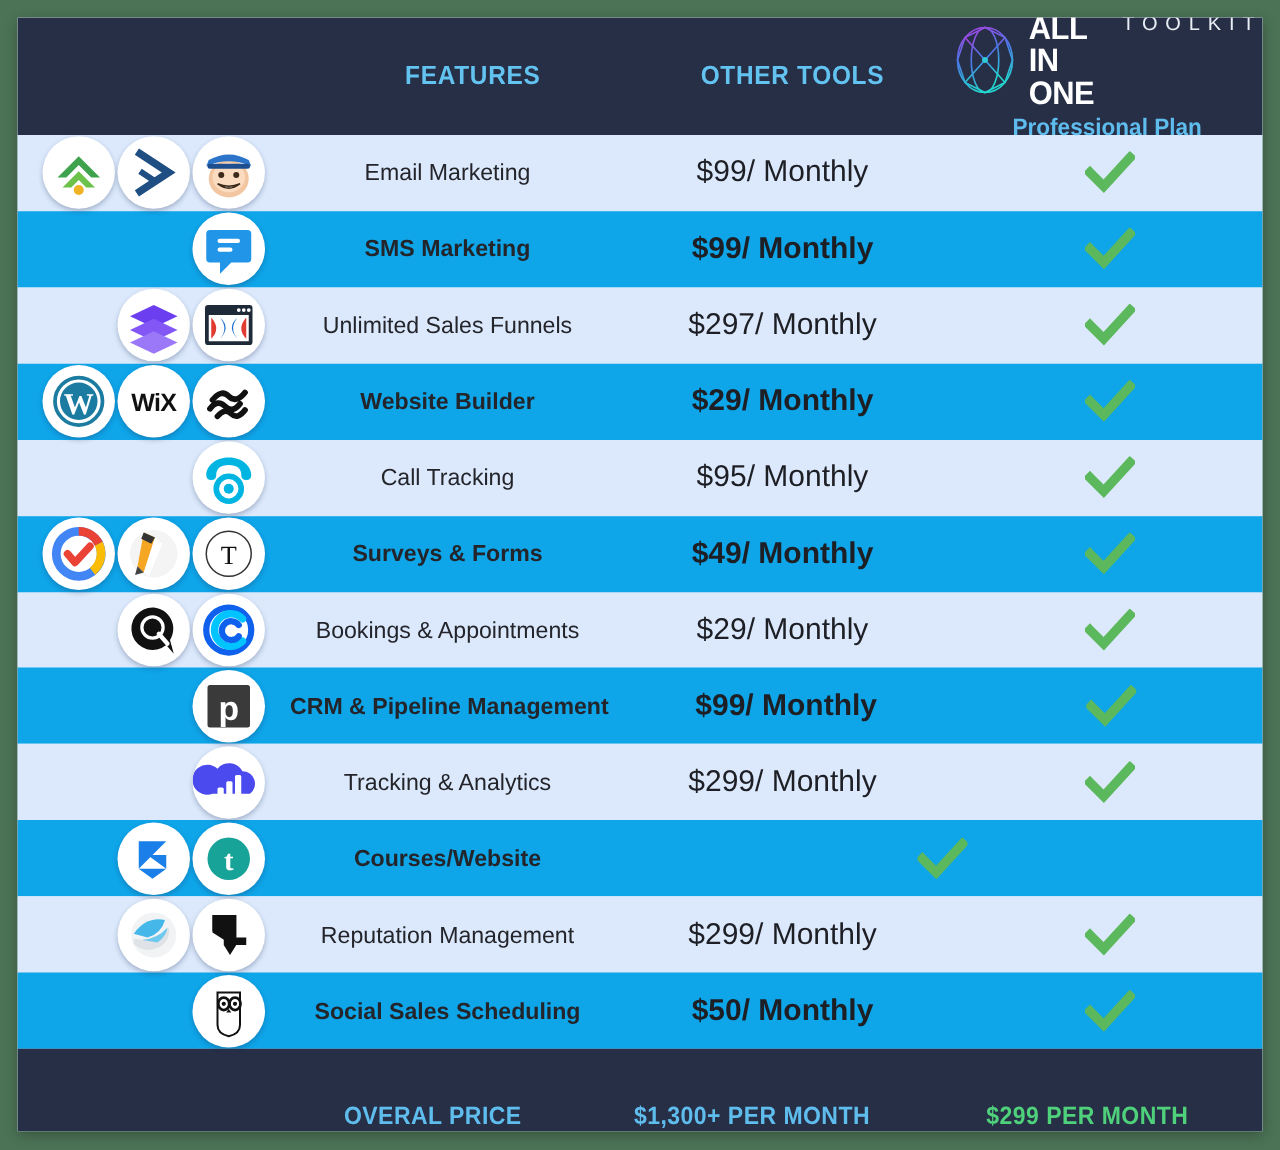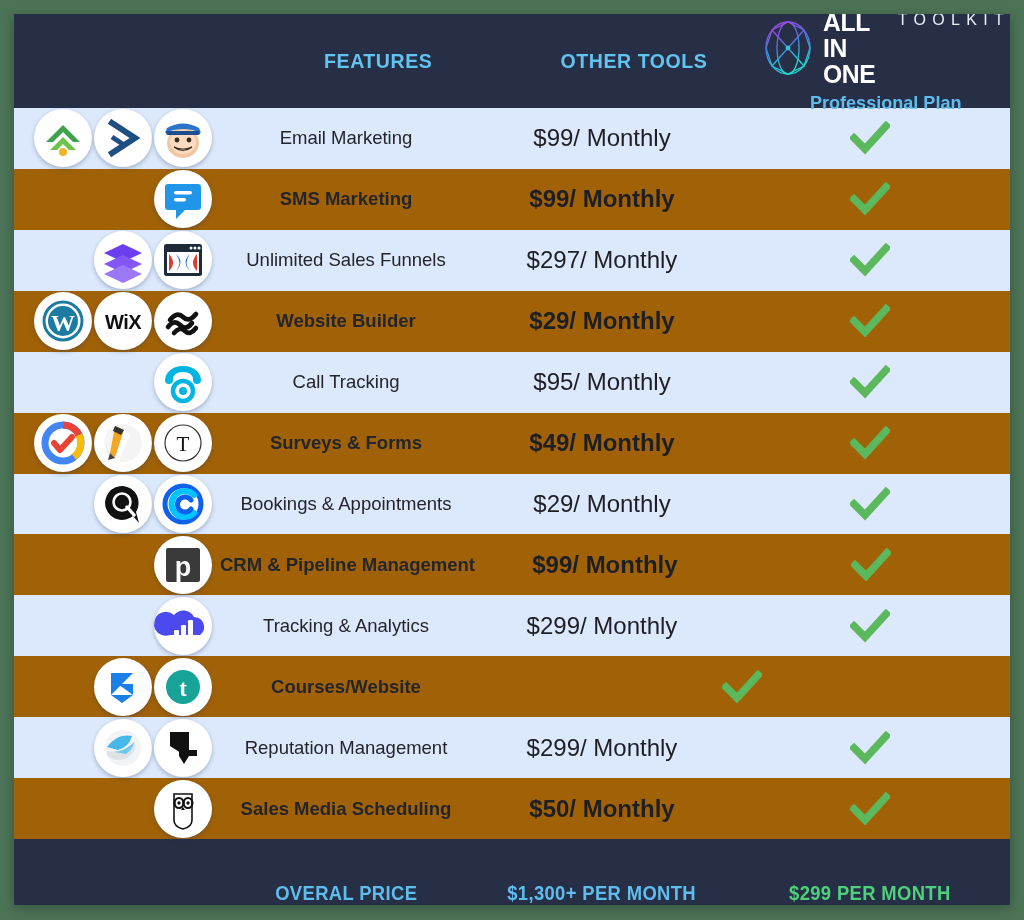--- a/index.html
+++ b/index.html
@@ -35,23 +35,23 @@
   #brandbox{ display:flex; flex-direction:column; align-items:center; justify-content:center; gap:4px;}
   #brandtop{ display:flex; align-items:center; gap:9px; }
   #brandmark{ width:52px; height:56px; flex:0 0 52px; }
   #brandwords{ display:flex; flex-direction:row; line-height:1; }
   #brand-l1{ color:#fff; font-size:26px; font-weight:bold; letter-spacing:-.4px; transform:scaleX(.95); transform-origin:left;}
   #brand-l2{ color:#e9eef5; font-size:16px; font-weight:normal; letter-spacing:6.3px; margin-top:3px;}
   #planline{ color:#5fbdee; font-size:19px; font-weight:bold; transform:scaleX(.95); margin-top:1px;}
 
   
   #rows{ flex:1 1 auto; display:flex; flex-direction:column; }
-  .row{ flex:1 1 0; display:flex; align-items:stretch; min-height:0; }
+  .row{ flex:1 1 0; display:flex; align-items:stretch; min-height:0;gap:12px; }
   .row.odd  { background:#dce9fc; }
-  .row.even { background:#a16207; }
+  .row.even { background:#0ea5e9; }
 
   .cell-logos{
     flex:0 0 204px; display:flex; align-items:center;
     justify-content:flex-end; padding-right:6px; gap:2px;
   }
   .cell-feat{
     flex:0 0 256px; display:flex; align-items:center; justify-content:center;
     color:#23252b; font-size:18.5px; text-align:center; padding:0 2px;
     white-space:nowrap;
   }
@@ -418,21 +418,21 @@
             <svg width="58" height="58" viewBox="0 0 58 58">
               <path d="M20 14 h18 v26 q0 7 -9 9 q-9 -2 -9 -9 z" fill="#fff" stroke="#111" stroke-width="1.6"></path>
               <ellipse cx="25" cy="23" rx="4.4" ry="5" fill="none" stroke="#111" stroke-width="2.2"></ellipse>
               <ellipse cx="34" cy="23" rx="4.4" ry="5" fill="none" stroke="#111" stroke-width="2.2"></ellipse>
               <circle cx="25" cy="23" r="1.7" fill="#111"></circle>
               <circle cx="34" cy="23" r="1.7" fill="#111"></circle>
               <path d="M29 27 l-2 3 h4 z" fill="#111"></path>
             </svg>
           </span>
         </div>
-        <div class="cell-feat w-bold">Sales Media Scheduling</div>
+        <div class="cell-feat w-bold">Social Sales Scheduling</div>
         <div class="cell-price w-bold">$50/ Monthly</div>
         <div class="cell-check">
           <svg class="chk" viewBox="0 0 40 34">
             <path d="M4 17 L15 28 L36 5" fill="none" stroke="#5cb85c" stroke-width="7.5" stroke-linecap="square" stroke-linejoin="miter"></path>
           </svg>
         </div>
       </div>
     </div>
 
   <div id="footer">

